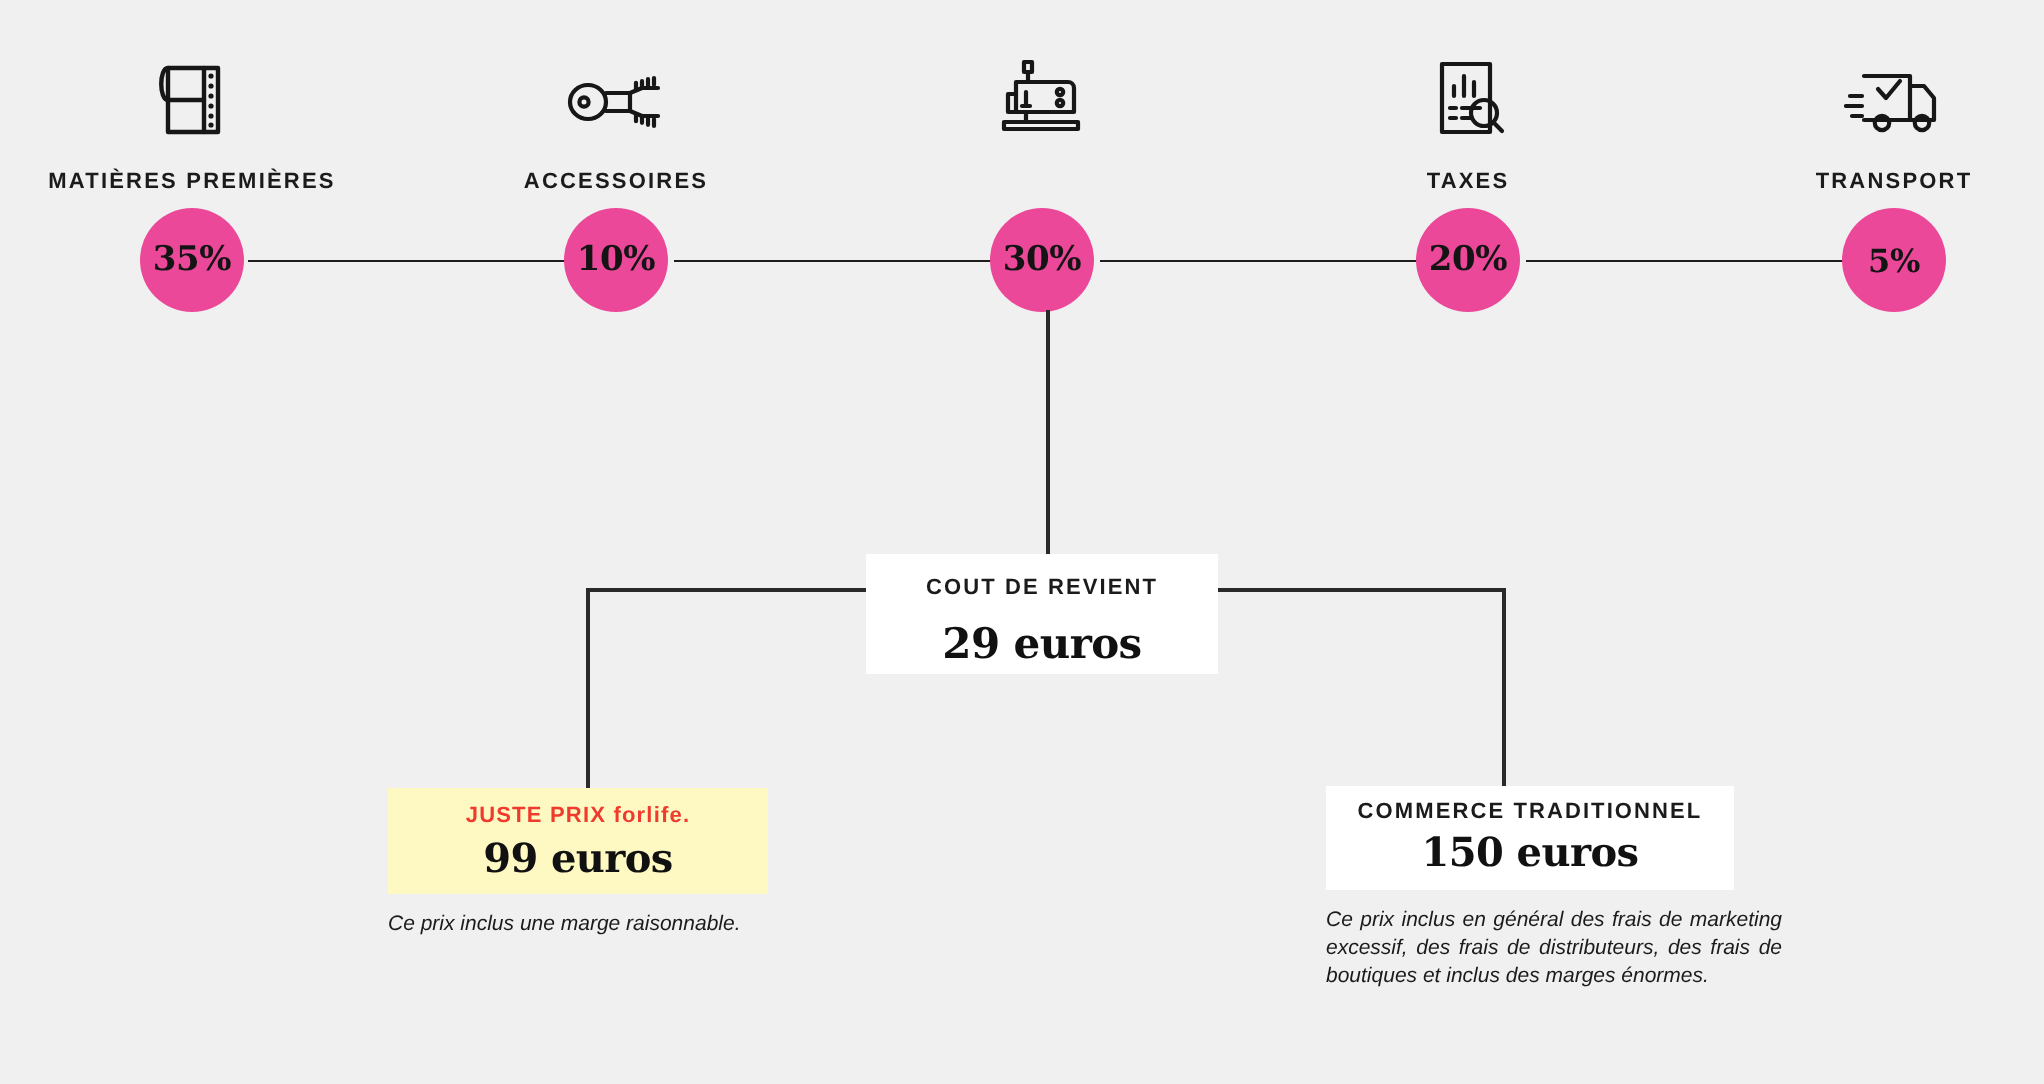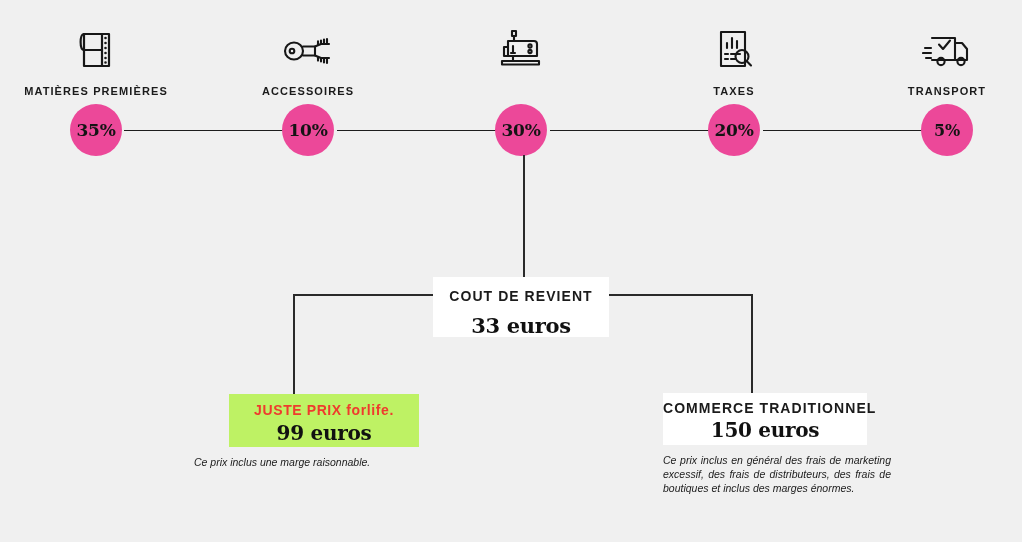--- a/index.html
+++ b/index.html
@@ -85,24 +85,24 @@
     background: #2a2a2a;
   }
 
   
   .box {
     position: absolute;
     box-sizing: border-box;
     text-align: center;
   }
   .box-white { background: #ffffff; }
-  .box-gold  { background: #bef264; margin-left: 35px; }
+  .box-gold  { background: #fef9c3; }
 
   .box-title {
-    font-size: 14px;
+    font-size: 11px;
     font-weight: bold;
     letter-spacing: 1.05px;
     color: #1b1b1b;
     white-space: nowrap;
   }
   .box-title.red { color: #ef3b2d; letter-spacing: 0.6px; }
   .box-amount {
     font-family: "DejaVu Serif", "Liberation Serif", serif;
     font-weight: bold;
     color: #111111;
@@ -220,21 +220,21 @@
 
   <div class="vline" style="left:523px;top:155px;height:123px"></div>
 
   <div class="hline" style="left:293px;top:294px;width:142px"></div>
   <div class="hline" style="left:607px;top:294px;width:146px"></div>
   <div class="vline" style="left:293px;top:294px;height:101px"></div>
   <div class="vline" style="left:751px;top:294px;height:100px"></div>
 
   <div class="box box-white" id="box-cout">
     <div class="box-title">COUT DE REVIENT</div>
-    <div class="box-amount">33 euros</div>
+    <div class="box-amount">29 euros</div>
   </div>
 
   <div class="box box-gold" id="box-juste">
     <div class="box-title red">JUSTE PRIX forlife.</div>
     <div class="box-amount">99 euros</div>
   </div>
   <div class="caption" id="caption-juste">Ce prix inclus une marge raisonnable.</div>
 
   <div class="box box-white" id="box-commerce">
     <div class="box-title">COMMERCE TRADITIONNEL</div>

